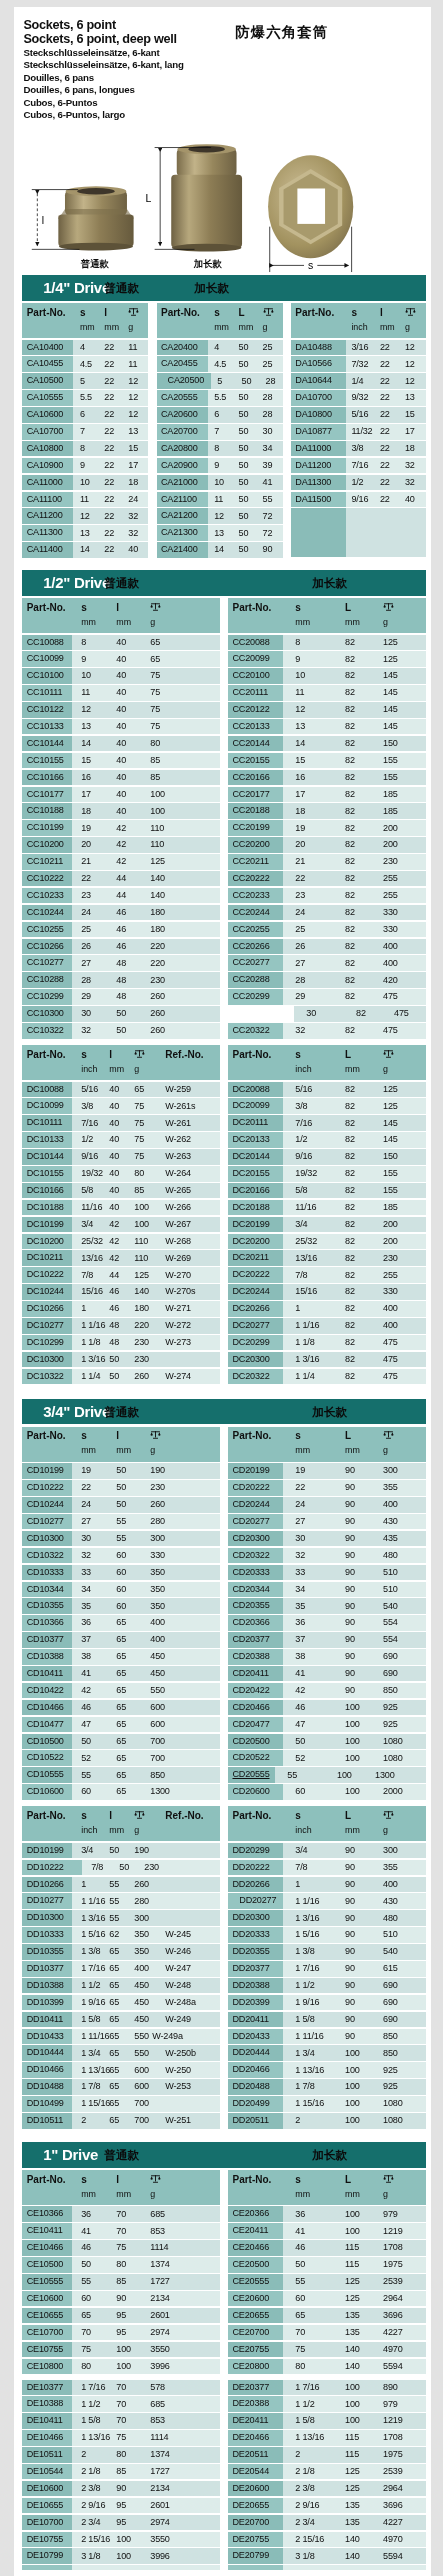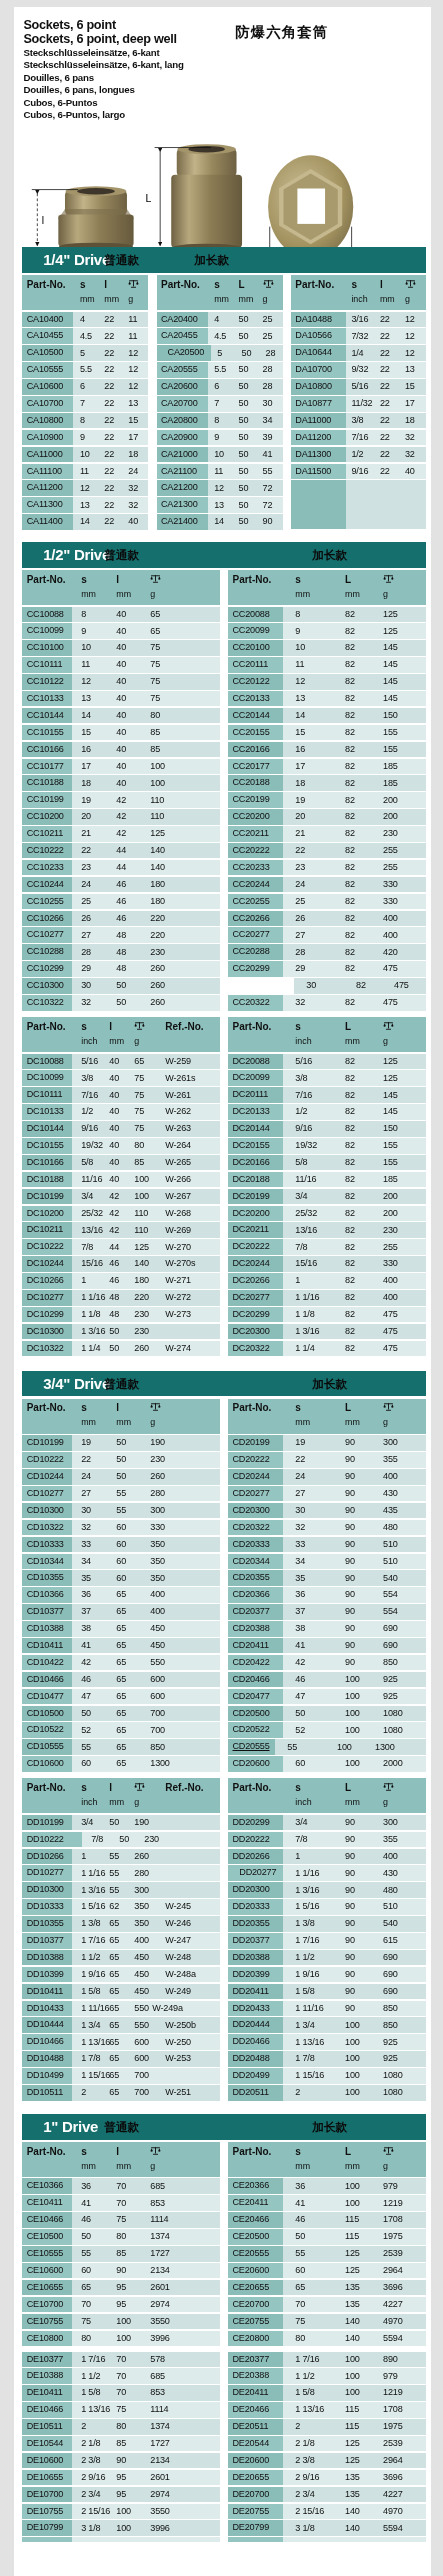--- a/index.html
+++ b/index.html
@@ -1,21 +1,21 @@
 <!DOCTYPE html>
 <html style="font-size:8.9px"><head>
 <meta charset="utf-8">
 <style>
   html,body{margin:0;padding:0;}
   body{width:443px;font-family:"Liberation Sans","DejaVu Sans",sans-serif;color:#101010;}
   .canvas{position:relative;width:443px;height:2576px;background:#e2e2e2;overflow:hidden;}
   .page{position:absolute;left:14px;top:7.2px;width:417px;height:2569px;background:#ffffff;
         box-sizing:border-box;padding:0 2.8px 0 8.3px;}
   
-  .page-top{position:relative;height:240px;text-decoration:underline;}
+  .page-top{position:relative;height:268px;text-decoration:underline;}
   .titles{position:absolute;left:1.1px;top:10.5px;line-height:1;}
   .t-lg{display:block;font-weight:bold;font-size:12.7px;line-height:14.4px;letter-spacing:-0.3px;}
   .t-sm{display:block;font-weight:bold;font-size:9.7px;line-height:12.5px;letter-spacing:-0.2px;}
   .cn-title{position:absolute;left:213px;top:15.5px;font-size:14.4px;font-weight:bold;letter-spacing:1.1px;}
   
   .photo{position:absolute;left:5.5px;top:109px;width:344px;height:166px;}
   .caption{position:absolute;top:142px;font-size:9.4px;font-weight:bold;}
   .cap-normal{left:53px;}
   .cap-long{left:166px;}
   

